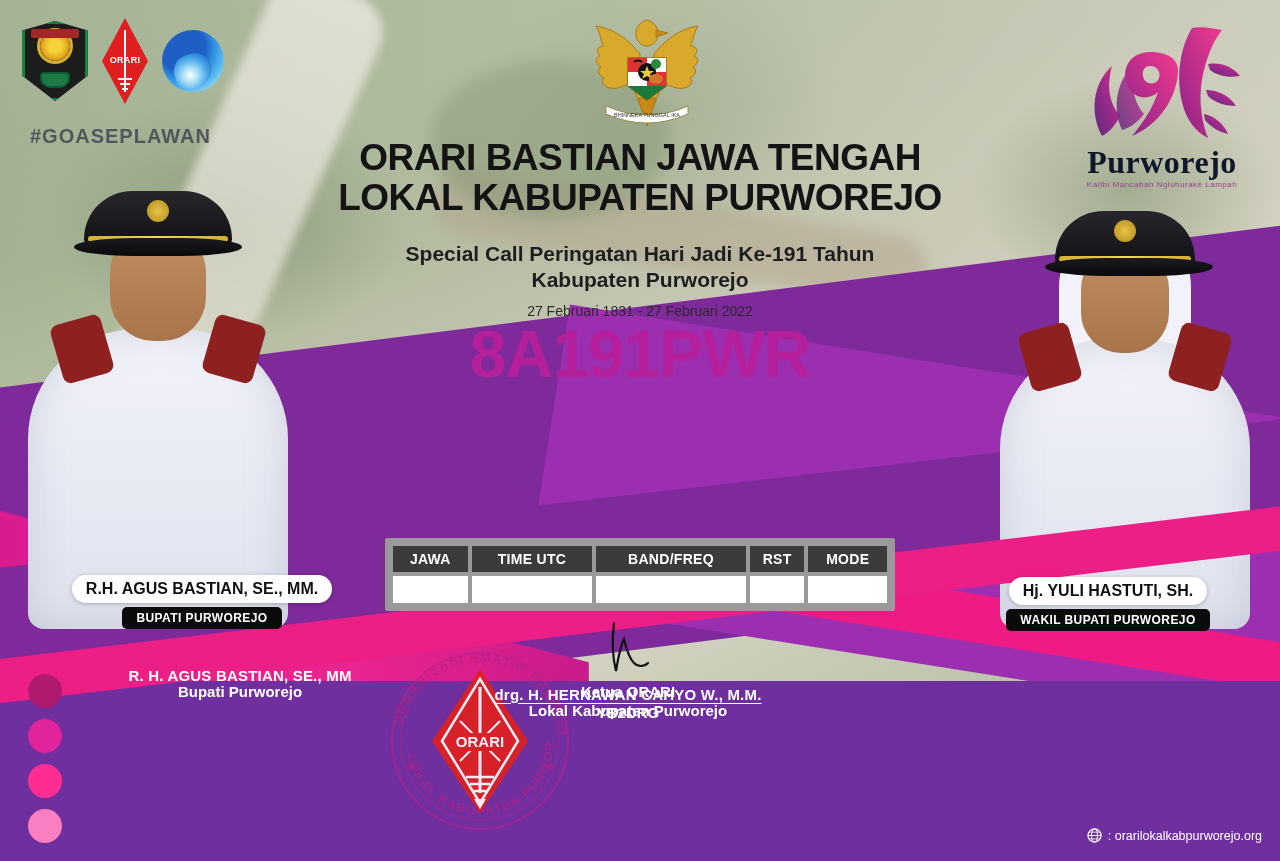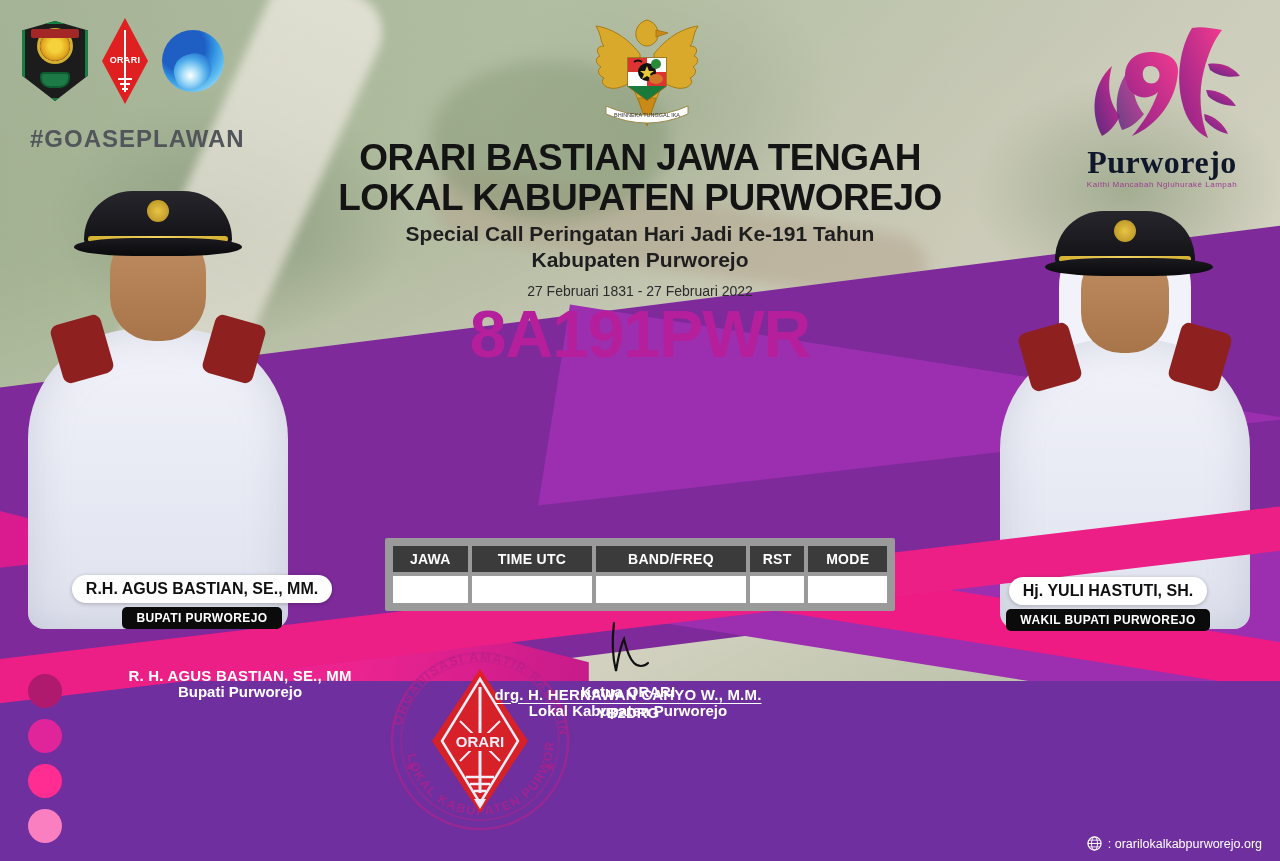--- a/index.html
+++ b/index.html
@@ -109,21 +109,21 @@
     position:relative; overflow:hidden;
   }
   .logo-kominfo::after{
     content:""; position:absolute; left:12px; top:24px; width:38px; height:34px;
     border-radius:50% 50% 60% 40%;
     background:radial-gradient(circle at 40% 60%, #ffffff 0%, #a9dff8 25%, #49a7e8 55%, #1c63c6 90%);
     transform:rotate(-18deg);
   }
   .hashtag {
     position:absolute; left:30px; top:125px; z-index:12;
-    font-size:24px; font-weight:bold; letter-spacing:1px;
+    font-size:20px; font-weight:bold; letter-spacing:1px;
     color:#52565a; font-family:"Liberation Sans", sans-serif;
   }
 
   
   .garuda { position:absolute; left:588px; top:12px; width:118px; height:120px; z-index:12; }
 
   
   .pwr-logo { position:absolute; right:28px; top:18px; width:180px; height:195px; z-index:12; text-align:center; }
   .pwr-mark { width:180px; height:128px; position:relative; }
   .pwr-word {
@@ -132,21 +132,21 @@
   }
   .pwr-tag { font-size:8px; color:#9a3f8e; letter-spacing:.5px; margin-top:2px; }
 
   
   .titleblock { position:absolute; left:0; right:0; top:138px; text-align:center; z-index:11; }
   .t-main {
     font-size:37px; font-weight:bold; color:#141414; line-height:1.07;
     letter-spacing:-.5px; font-family:"Liberation Sans", sans-serif;
   }
   .t-sub {
-    margin-top:4px; font-size:21px; font-weight:bold; color:#1e1e1e; line-height:1.25;
+    margin-top:24px; font-size:21px; font-weight:bold; color:#1e1e1e; line-height:1.25;
   }
   .t-date { margin-top:9px; font-size:14px; color:#2b2b2b; }
   .callsign {
     margin-top:2px; font-size:66px; font-weight:bold; color:#b51f9c;
     letter-spacing:-1px; line-height:1; font-family:"Liberation Sans", sans-serif;
   }
   .given { margin-top:10px; font-size:23px; color:#161616; font-weight:500; }
 
   
   .qso {
@@ -263,21 +263,21 @@
     white-space:nowrap;
   }
   .sig-name.u { text-decoration:underline; text-underline-offset:3px; }
   .sig-call { position:absolute; left:0; right:0; bottom:0; font-size:15px; font-weight:bold; color:#fff; }
 
   
   .hand { position:absolute; left:50%; transform:translateX(-50%); bottom:42px; }
 
   
   .url {
-    position:absolute; right:18px; bottom:10px; z-index:16;
+    position:absolute; right:18px; bottom:18px; z-index:16;
     display:flex; align-items:flex-end; gap:6px;
     color:#fff; font-size:12.5px;
   }
   .globe { width:15px; height:15px; }
 </style>
 </head>
 <body>
 
 <div class="card">
 

